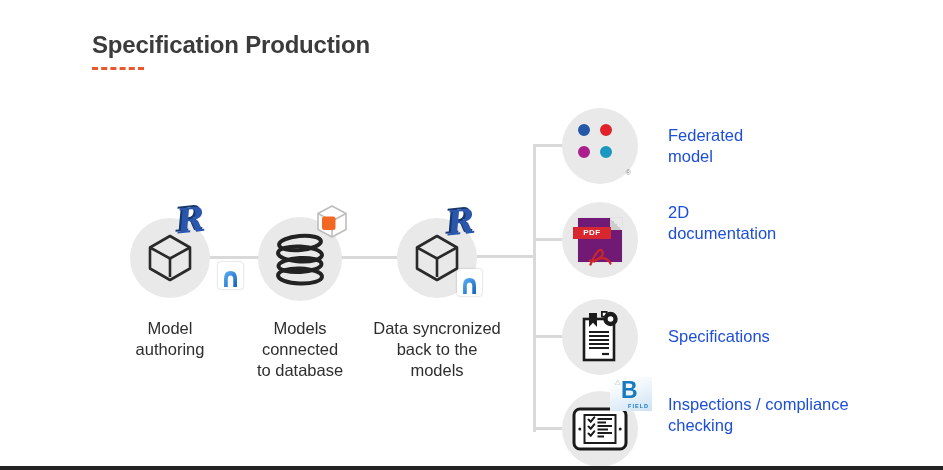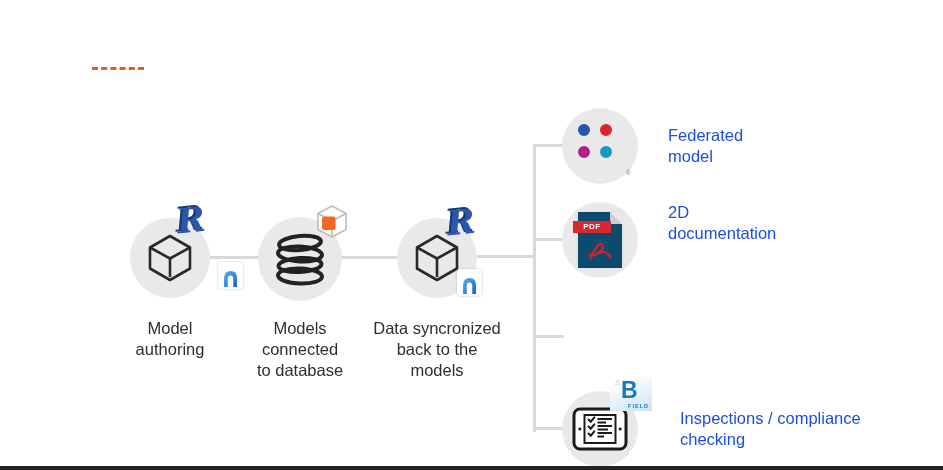--- a/index.html
+++ b/index.html
@@ -49,21 +49,21 @@
   .dro { position:absolute; }
   
   .ifc { position:relative; width:52px; height:52px; }
   .ifc i { position:absolute; width:10px; height:10px; border:6px solid; border-radius:6px; transform:rotate(45deg); display:block; }
   .ifc .b1 { left:4px;  top:4px;  border-color:#2458A8; z-index:2; }
   .ifc .r1 { left:26px; top:4px;  border-color:#E0232B; z-index:3; }
   .ifc .m1 { left:4px;  top:26px; border-color:#AE1F8E; z-index:3; }
   .ifc .t1 { left:26px; top:26px; border-color:#1898BE; z-index:2; }
   .ifc .rmark { position:absolute; right:-5px; bottom:-4px; font-size:7px; color:#8A8A8A; }
   
-  .pdficon { position:relative; width:44px; height:56px; background:#0c4a6e; box-shadow:0 0 0 1px #E2E2E2; }
+  .pdficon { position:relative; width:44px; height:44px; background:#701a75; box-shadow:0 0 0 1px #E2E2E2; }
   .pdf-fold {
     position:absolute; top:0; right:0; width:12px; height:12px;
     background:
       linear-gradient(225deg,#E9E9E9 50%, transparent 50%),
       linear-gradient(225deg, transparent 50%, #CDCDCD 50%);
   }
   .pdf-banner {
     position:absolute; left:-5px; top:9px; width:38px; height:12px; background:#D7282F;
     color:#fff; font-size:8px; font-weight:700; line-height:12px; text-align:center; letter-spacing:.5px;
   }
@@ -76,20 +76,21 @@
   .bf-tri { position:absolute; left:5px; top:1px; font-size:7px; color:#9AB4CC; }
   .bf-b { position:absolute; left:11px; top:1px; font-size:23px; font-weight:800; color:#1779C0; line-height:1.1; }
   .bf-field { position:absolute; right:3px; bottom:2px; font-size:5.5px; font-weight:700; letter-spacing:1px; color:#1779C0; }
   .footer-bar { position:absolute; left:0; right:0; bottom:0; height:4px; background:#232323; }
 </style>
 </head>
 <body>
 
 <div class="slide">
 
+  <div class="title">Specification Production</div>
   <div class="title-underline"></div>
 
   <div class="conn" style="left:208px;top:256px;width:52px;height:3px;"></div>
   <div class="conn" style="left:340px;top:256px;width:60px;height:3px;"></div>
   <div class="conn" style="left:475px;top:255px;width:60px;height:3px;"></div>
   <div class="conn" style="left:533px;top:144px;width:3px;height:288px;"></div>
   <div class="conn" style="left:536px;top:144px;width:28px;height:3px;"></div>
   <div class="conn" style="left:536px;top:238px;width:28px;height:3px;"></div>
   <div class="conn" style="left:536px;top:335px;width:28px;height:3px;"></div>
   <div class="conn" style="left:536px;top:427px;width:28px;height:3px;"></div>
@@ -197,35 +198,50 @@
             <path d="M3.5 20.5 C7.5 10 13.5 2.5 15.5 7.5 C17.5 12.5 8.5 18 2.5 16.5"></path>
             <path d="M7 17.5 C13 12.5 20 13 23.5 19.5"></path>
           </g>
         </svg>
       </span>
     </div>
     <div class="out-label" style="top:0;">2D
 documentation</div>
   </div>
 
+  <div class="node" style="left:562px;top:299px;width:76px;height:76px;">
+    <div class="circle c76">
+      <svg width="46" height="58" viewBox="0 0 46 58">
+        <rect x="7" y="11" width="30" height="41" fill="#fff" stroke="#1B1B1B" stroke-width="2.6"></rect>
+        <path d="M12 24 H32 M12 28 H32 M12 32 H32 M12 36 H32 M12 40 H32" stroke="#1B1B1B" stroke-width="1.8"></path>
+        <path d="M25 46 H32" stroke="#1B1B1B" stroke-width="2.2"></path>
+        <path d="M12 5 H20 V19 L16 14.8 L12 19 Z" fill="#1B1B1B"></path>
+        <rect x="24" y="3" width="6.5" height="6.5" fill="#1B1B1B"></rect>
+        <rect x="25.8" y="4.8" width="3" height="3" fill="#fff"></rect>
+        <circle cx="33.5" cy="11" r="7.2" fill="#1B1B1B"></circle>
+        <circle cx="33.5" cy="11" r="2.8" fill="#fff"></circle>
+      </svg>
+    </div>
+    <div class="out-label" style="top:27px;">Specifications</div>
+  </div>
 
   <div class="node" style="left:562px;top:391px;width:76px;height:76px;">
     <div class="circle c76">
       <svg width="58" height="46" viewBox="0 0 58 46">
         <rect x="3" y="3" width="52" height="40" rx="6" fill="#fff" stroke="#1B1B1B" stroke-width="3"></rect>
         <circle cx="8.8" cy="23" r="1.5" fill="#1B1B1B"></circle>
         <circle cx="49.2" cy="23" r="1.5" fill="#1B1B1B"></circle>
         <rect x="13.5" y="9" width="31" height="28" fill="none" stroke="#1B1B1B" stroke-width="2"></rect>
         <path d="M17.5 13.5 l2.2 2.2 l3.6 -4.4 M17.5 20.5 l2.2 2.2 l3.6 -4.4 M17.5 27.5 l2.2 2.2 l3.6 -4.4" fill="none" stroke="#1B1B1B" stroke-width="2" stroke-linecap="round"></path>
         <path d="M26.5 13 H41 M26.5 16.5 H35 M26.5 20 H41 M26.5 23.5 H37 M26.5 27 H41 M26.5 30.5 H33" stroke="#1B1B1B" stroke-width="1.8"></path>
       </svg>
     </div>
     <span class="bfield" style="left:48px;top:-14px;">
       <span class="bf-tri">△</span>
       <span class="bf-b">B</span>
       <span class="bf-field">FIELD</span>
     </span>
-    <div class="out-label" style="top:17px;margin-left:12px;">Inspections / compliance
+    <div class="out-label" style="top:3px;">Inspections / compliance
 checking</div>
   </div>
 
   <div class="footer-bar"></div>
 </div>
 
 </body></html>

